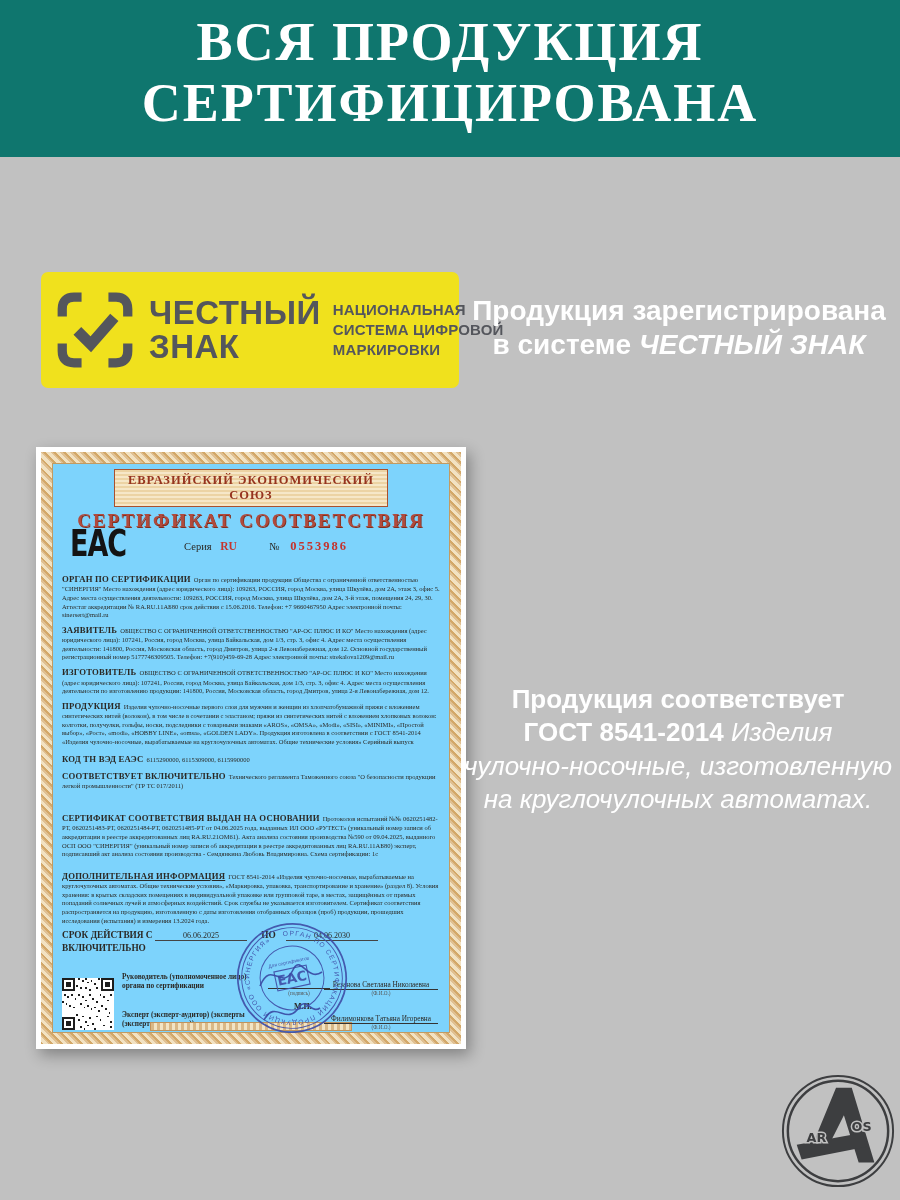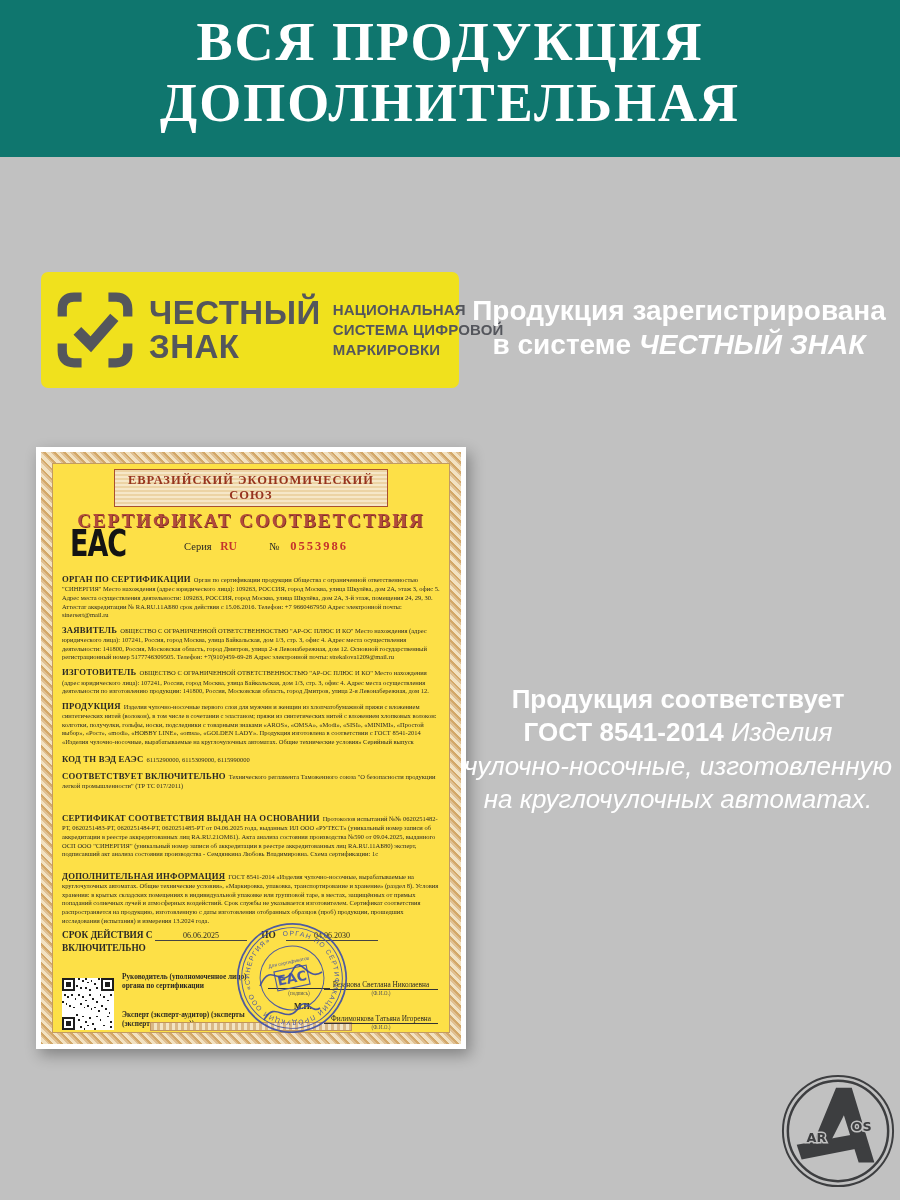--- a/index.html
+++ b/index.html
@@ -26,21 +26,21 @@
     color:#ffffff; font-size:28px; font-weight:bold; line-height:1.22; }
   .brand-italic { font-style:italic; }
 
   
   .certificate { position:absolute; left:36px; top:447px; width:430px; height:602px;
     background:#ffffff; padding:5px; box-sizing:border-box;
     box-shadow:4px 6px 14px rgba(0,0,0,.32); }
   .cert-frame { height:100%; box-sizing:border-box; position:relative;
     border:11px solid transparent;
     border-image:repeating-linear-gradient(45deg,#d3a869 0 2px,#f2e2c2 2px 5px,#e0c092 5px 7px) 11;
-    background:#fde047; }
+    background:#7dd3fc; }
   .cert-inner { position:absolute; inset:0; padding:3px 10px; overflow:hidden;
     font-family:"Liberation Serif",serif; color:#2b2925;
     box-shadow:inset 0 0 0 1px #c29b62; }
 
   .cert-banner { width:72%; margin:3px auto 2px; border:1.5px solid #a8502f;
     background:repeating-linear-gradient(0deg,#f6e7c8 0 2px,#ecd3a4 2px 4px);
     color:#96341f; font-weight:bold; text-align:center; font-size:12.5px;
     letter-spacing:1px; padding:3px 0; }
 
   .cert-head { position:relative; height:64px; }
@@ -100,21 +100,21 @@
 
   .aros-logo { position:absolute; left:779px; top:1072px; width:118px; height:118px; }
 </style>
 </head>
 <body>
 
 <div class="page">
 
   <header class="top-banner">
     <div>ВСЯ ПРОДУКЦИЯ</div>
-    <div>ДОПОЛНИТЕЛЬНАЯ</div>
+    <div>СЕРТИФИЦИРОВАНА</div>
   </header>
 
   <div class="hs-badge">
     <svg class="hs-icon" viewBox="0 0 100 100">
       <g fill="none" stroke="#54565c" stroke-width="11">
         <path d="M11,34 V25 Q11,11 25,11 H34"></path>
         <path d="M66,11 H75 Q89,11 89,25 V34"></path>
         <path d="M89,66 V75 Q89,89 75,89 H66"></path>
         <path d="M34,89 H25 Q11,89 11,75 V66"></path>
       </g>

